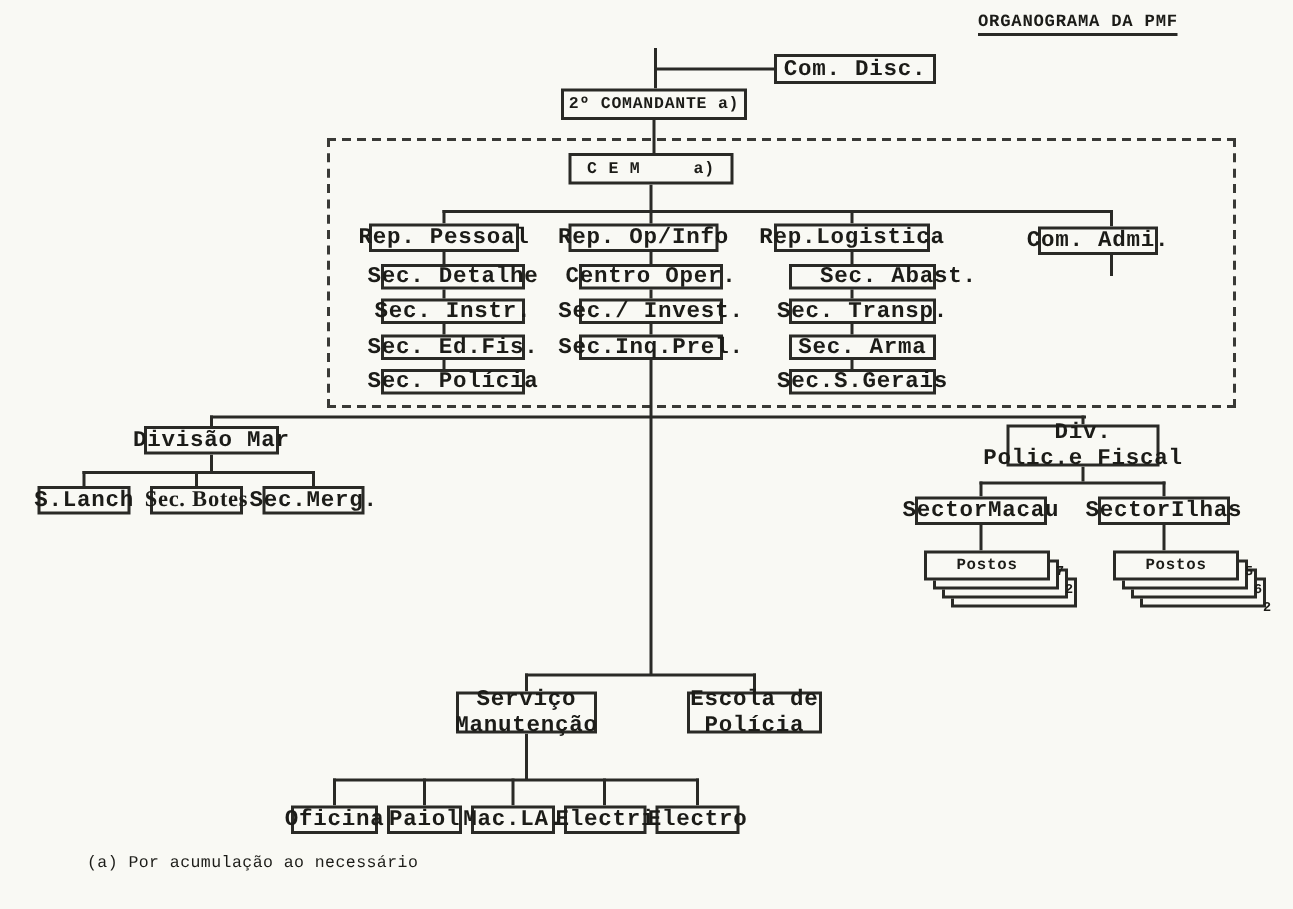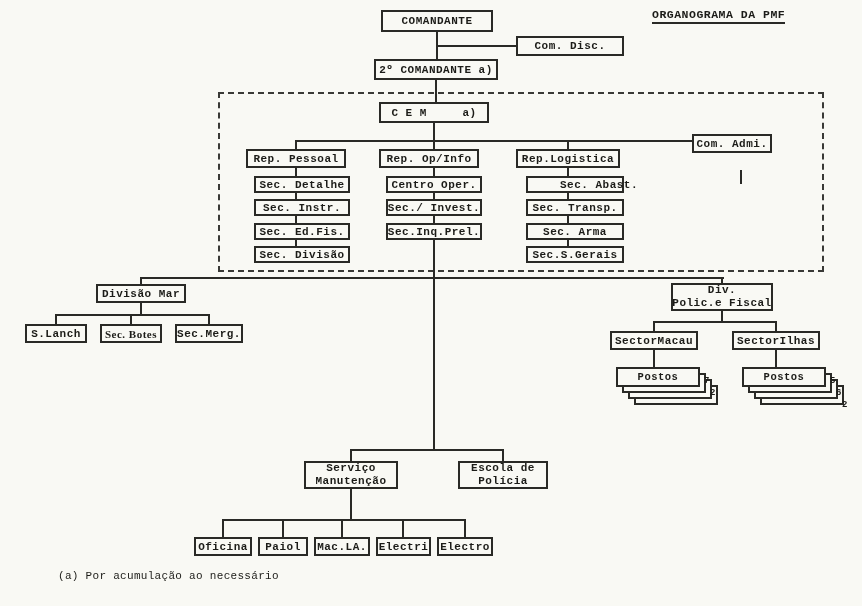--- a/index.html
+++ b/index.html
@@ -4,21 +4,21 @@
 <style>
   html,body{margin:0;padding:0;background:#d8d8d2;}
   .sheet{
     position:relative;width:862px;height:606px;background:#f9f9f4;
     font-family:"Liberation Mono","DejaVu Sans Mono",monospace;
     color:#1c1c18;overflow:hidden;
   }
   .box{
     position:absolute;border:2px solid #2a2a26;background:#f9f9f4;
     display:flex;align-items:center;justify-content:center;
-    font-weight:700;font-size:11px;letter-spacing:0.5px;
+    font-weight:700;font-size:15px;letter-spacing:0.5px;
     white-space:pre;z-index:3;box-sizing:border-box;
   }
   .box.lg{font-size:11px;}
   .box.two-line{flex-direction:column;line-height:1.15;}
   .line{position:absolute;background:#2a2a26;z-index:1;}
   .dashed-region{
     position:absolute;border:2px dashed #3a3a36;z-index:0;box-sizing:border-box;
   }
   .doc-title{
     position:absolute;left:652px;top:8px;font-weight:700;font-size:11.5px;
@@ -80,43 +80,42 @@
   <div class="line" style="left:502px;top:449px;width:2px;height:12px;"></div>
 
   <div class="line" style="left:350px;top:489px;width:2px;height:31px;"></div>
   <div class="line" style="left:222px;top:519px;width:244px;height:2px;"></div>
   <div class="line" style="left:222px;top:519px;width:2px;height:18px;"></div>
   <div class="line" style="left:282px;top:519px;width:2px;height:18px;"></div>
   <div class="line" style="left:341px;top:519px;width:2px;height:18px;"></div>
   <div class="line" style="left:402px;top:519px;width:2px;height:18px;"></div>
   <div class="line" style="left:464px;top:519px;width:2px;height:18px;"></div>
 
-  <div class="box lg" style="left:381px;top:10px;width:112px;height:22px;">COMANDANTE</div>
   <div class="box" style="left:516px;top:36px;width:108px;height:20px;">Com. Disc.</div>
   <div class="box lg" style="left:374px;top:59px;width:124px;height:21px;">2º COMANDANTE a)</div>
   <div class="box lg" style="left:379px;top:102px;width:110px;height:21px;">C E M     a)</div>
 
   <div class="box" style="left:246px;top:149px;width:100px;height:19px;">Rep. Pessoal</div>
   <div class="box" style="left:254px;top:176px;width:96px;height:17px;">Sec. Detalhe</div>
   <div class="box" style="left:254px;top:199px;width:96px;height:17px;">Sec. Instr.</div>
   <div class="box" style="left:254px;top:223px;width:96px;height:17px;">Sec. Ed.Fis.</div>
-  <div class="box" style="left:254px;top:246px;width:96px;height:17px;">Sec. Divisão</div>
+  <div class="box" style="left:254px;top:246px;width:96px;height:17px;">Sec. Polícia</div>
 
   <div class="box" style="left:379px;top:149px;width:100px;height:19px;">Rep. Op/Info</div>
   <div class="box" style="left:386px;top:176px;width:96px;height:17px;">Centro Oper.</div>
   <div class="box" style="left:386px;top:199px;width:96px;height:17px;">Sec./ Invest.</div>
   <div class="box" style="left:386px;top:223px;width:96px;height:17px;">Sec.Inq.Prel.</div>
 
   <div class="box" style="left:516px;top:149px;width:104px;height:19px;">Rep.Logistica</div>
   <div class="box" style="left:526px;top:176px;width:98px;height:17px;padding-left:48px;">Sec. Abast.</div>
   <div class="box" style="left:526px;top:199px;width:98px;height:17px;">Sec. Transp.</div>
   <div class="box" style="left:526px;top:223px;width:98px;height:17px;">Sec. Arma</div>
   <div class="box" style="left:526px;top:246px;width:98px;height:17px;">Sec.S.Gerais</div>
 
-  <div class="box" style="left:692px;top:134px;width:80px;height:19px;">Com. Admi.</div>
+  <div class="box" style="left:692px;top:151px;width:80px;height:19px;">Com. Admi.</div>
 
   <div class="box" style="left:96px;top:284px;width:90px;height:19px;">Divisão Mar</div>
   <div class="box" style="left:25px;top:324px;width:62px;height:19px;">S.Lanch</div>
   <div class="box" style="left:100px;top:324px;width:62px;height:19px;font-family:Liberation Serif, serif;">Sec. Botes</div>
   <div class="box" style="left:175px;top:324px;width:68px;height:19px;">Sec.Merg.</div>
 
   <div class="box two-line" style="left:671px;top:283px;width:102px;height:28px;">
     <span>Div.</span>
     <span>Polic.e Fiscal</span>
   </div>

